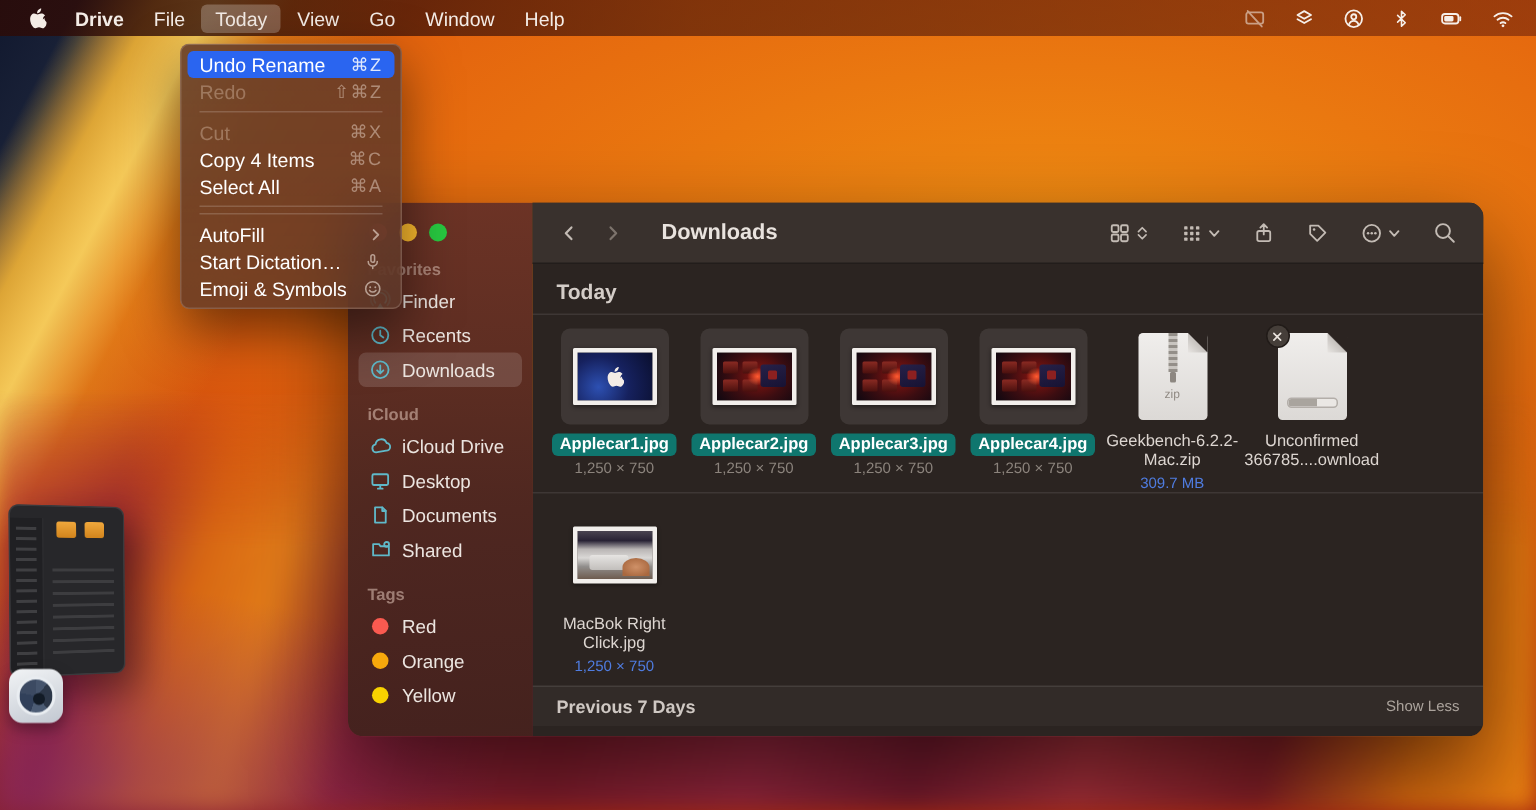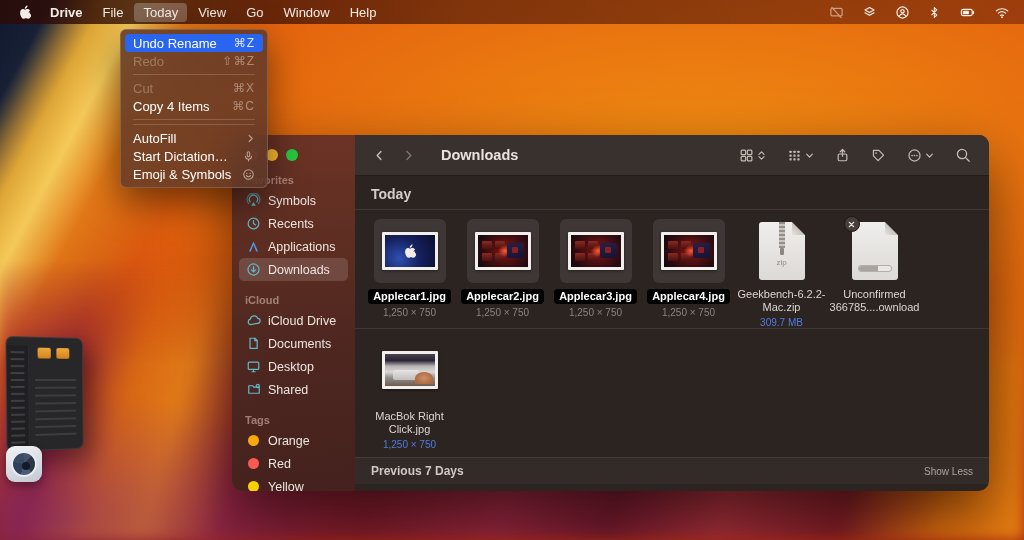--- a/index.html
+++ b/index.html
@@ -95,21 +95,21 @@
     background:linear-gradient(225deg, #2b2421 0%, #2b2421 48%, #c6c2be 52%, #e8e5e2 100%); }
   .zipper { position:absolute; left:50%; top:0; width:6px; height:26px; transform:translateX(-50%);
     background:repeating-linear-gradient(180deg, #948f89 0 2px, #c9c5c0 2px 4px); }
   .zpull { position:absolute; left:50%; top:26px; width:4px; height:7px; transform:translateX(-50%); background:#8d8781; border-radius:1px; }
   .zlabel { position:absolute; top:36px; left:0; right:0; font-size:8px; color:#908a83; }
   .dprog { position:absolute; bottom:8px; left:6px; right:6px; height:7px; border:1px solid #b3aea9; border-radius:3px; background:#eae7e4; overflow:hidden; }
   .dprog i { display:block; height:100%; width:62%; background:#a9a49e; }
   .badge { position:absolute; top:-6px; left:-8px; width:16px; height:16px; border-radius:50%;
     background:#453e39; border:1px solid #211b18; color:#e6e0da; display:flex; align-items:center; justify-content:center; z-index:2; }
 
-  .pill { display:inline-block; background:#000000; color:#fff; font-size:11px; font-weight:600;
+  .pill { display:inline-block; background:#0f766e; color:#fff; font-size:11px; font-weight:600;
     padding:1px 5px 2px; border-radius:4px; margin-top:6px; white-space:nowrap; }
   .fname { font-size:11px; color:#ddd6d1; margin-top:8px; line-height:13px; max-width:92px; overflow-wrap:break-word; }
   .fmeta { font-size:10px; color:#8b837c; margin-top:3px; }
   .fmeta.blue { color:#4f7ce0; }
 
   #footer { position:absolute; left:0; right:0; bottom:7px; height:27px; display:flex; align-items:center;
     padding:0 16px; background:rgba(255,255,255,.035); border-top:1px solid rgba(255,255,255,.09); }
   #footer-title { font-size:12px; font-weight:700; color:#cfc8c3; }
   #footer-action { margin-left:auto; font-size:10px; color:#aba39c; }
 
@@ -238,20 +238,24 @@
     </div>
     <div class="mdiv"></div>
     <div class="mrow dis">
       <span>Cut</span>
       <span class="ms">⌘X</span>
     </div>
     <div class="mrow">
       <span>Copy 4 Items</span>
       <span class="ms">⌘C</span>
     </div>
+    <div class="mrow">
+      <span>Select All</span>
+      <span class="ms">⌘A</span>
+    </div>
     <div class="mdiv"></div>
     <div class="mdiv"></div>
     <div class="mrow">
       <span>AutoFill</span>
       <span class="mtr">
         <span class="ic">
           <svg width="9" height="9" viewBox="0 0 16 16" fill="none" stroke="currentColor" stroke-width="1.3" stroke-linecap="round" stroke-linejoin="round">
             <path d="M5.5 2.5 11 8l-5.5 5.5" stroke-width="2.2"></path>
           </svg>
         </span>
@@ -293,39 +297,31 @@
     <div id="sb-sections">
         <div class="sb-head">Favorites</div>
         <div class="sb-item">
           <span class="sb-ic">
             <svg width="15" height="15" viewBox="0 0 16 16" fill="none" stroke="currentColor" stroke-width="1.3" stroke-linecap="round" stroke-linejoin="round">
               <path d="M8 9.6l-2.4 3.9h4.8z" fill="currentColor" stroke="none"></path>
               <path d="M4.5 9.4a4.4 4.4 0 1 1 7 0"></path>
               <path d="M2.8 11.2a6.8 6.8 0 1 1 10.4 0" opacity=".6"></path>
             </svg>
           </span>
-          <span>Symbols</span>
+          <span>Finder</span>
         </div>
         <div class="sb-item">
           <span class="sb-ic">
             <svg width="15" height="15" viewBox="0 0 16 16" fill="none" stroke="currentColor" stroke-width="1.3" stroke-linecap="round" stroke-linejoin="round">
               <circle cx="8" cy="8" r="5.7"></circle>
               <path d="M8 4.8V8l2.2 1.6"></path>
             </svg>
           </span>
           <span>Recents</span>
         </div>
-        <div class="sb-item">
-          <span class="sb-ic blue">
-            <svg width="15" height="15" viewBox="0 0 16 16" fill="none" stroke="currentColor" stroke-width="1.3" stroke-linecap="round" stroke-linejoin="round">
-              <path d="M8 2.6 12.8 13.2H10.9L8 6.2 5.1 13.2H3.2z" fill="currentColor" stroke="none"></path>
-            </svg>
-          </span>
-          <span>Applications</span>
-        </div>
         <div class="sb-item sel">
           <span class="sb-ic">
             <svg width="15" height="15" viewBox="0 0 16 16" fill="none" stroke="currentColor" stroke-width="1.3" stroke-linecap="round" stroke-linejoin="round">
               <circle cx="8" cy="8" r="5.9"></circle>
               <path d="M8 5v5.2M5.8 8.4 8 10.6l2.2-2.2"></path>
             </svg>
           </span>
           <span>Downloads</span>
         </div>
         <div class="sb-head">iCloud</div>
@@ -333,56 +329,56 @@
           <span class="sb-ic">
             <svg width="16" height="15" viewBox="0 0 16 16" fill="none" stroke="currentColor" stroke-width="1.3" stroke-linecap="round" stroke-linejoin="round">
               <path d="M4.4 12.3a2.9 2.9 0 0 1-.3-5.7 4.1 4.1 0 0 1 7.9-.9 2.7 2.7 0 0 1-.4 5.4z"></path>
             </svg>
           </span>
           <span>iCloud Drive</span>
         </div>
         <div class="sb-item">
           <span class="sb-ic">
             <svg width="15" height="15" viewBox="0 0 16 16" fill="none" stroke="currentColor" stroke-width="1.3" stroke-linecap="round" stroke-linejoin="round">
+              <rect x="2.4" y="3.4" width="11.2" height="7.6" rx="1"></rect>
+              <path d="M6.3 13.6h3.4M8 11.2v2.4"></path>
+            </svg>
+          </span>
+          <span>Desktop</span>
+        </div>
+        <div class="sb-item">
+          <span class="sb-ic">
+            <svg width="15" height="15" viewBox="0 0 16 16" fill="none" stroke="currentColor" stroke-width="1.3" stroke-linecap="round" stroke-linejoin="round">
               <path d="M4.3 2.4h5.2l2.4 2.4v8.4H4.3z"></path>
               <path d="M9.4 2.4V5h2.5"></path>
             </svg>
           </span>
           <span>Documents</span>
-        </div>
-        <div class="sb-item">
-          <span class="sb-ic">
-            <svg width="15" height="15" viewBox="0 0 16 16" fill="none" stroke="currentColor" stroke-width="1.3" stroke-linecap="round" stroke-linejoin="round">
-              <rect x="2.4" y="3.4" width="11.2" height="7.6" rx="1"></rect>
-              <path d="M6.3 13.6h3.4M8 11.2v2.4"></path>
-            </svg>
-          </span>
-          <span>Desktop</span>
         </div>
         <div class="sb-item">
           <span class="sb-ic">
             <svg width="16" height="15" viewBox="0 0 16 16" fill="none" stroke="currentColor" stroke-width="1.3" stroke-linecap="round" stroke-linejoin="round">
               <path d="M2.4 4h4.2l1 1.5h6V12h-11.2z"></path>
               <circle cx="12" cy="4.2" r="1.7"></circle>
             </svg>
           </span>
           <span>Shared</span>
         </div>
         <div class="sb-head">Tags</div>
         <div class="sb-item">
           <span class="sb-ic">
+            <span class="dot" style="background: rgb(250, 90, 80);"></span>
+          </span>
+          <span>Red</span>
+        </div>
+        <div class="sb-item">
+          <span class="sb-ic">
             <span class="dot" style="background: rgb(247, 168, 12);"></span>
           </span>
           <span>Orange</span>
-        </div>
-        <div class="sb-item">
-          <span class="sb-ic">
-            <span class="dot" style="background: rgb(250, 90, 80);"></span>
-          </span>
-          <span>Red</span>
         </div>
         <div class="sb-item">
           <span class="sb-ic">
             <span class="dot" style="background: rgb(248, 210, 0);"></span>
           </span>
           <span>Yellow</span>
         </div>
       </div>
   </div>
   <div id="main">

